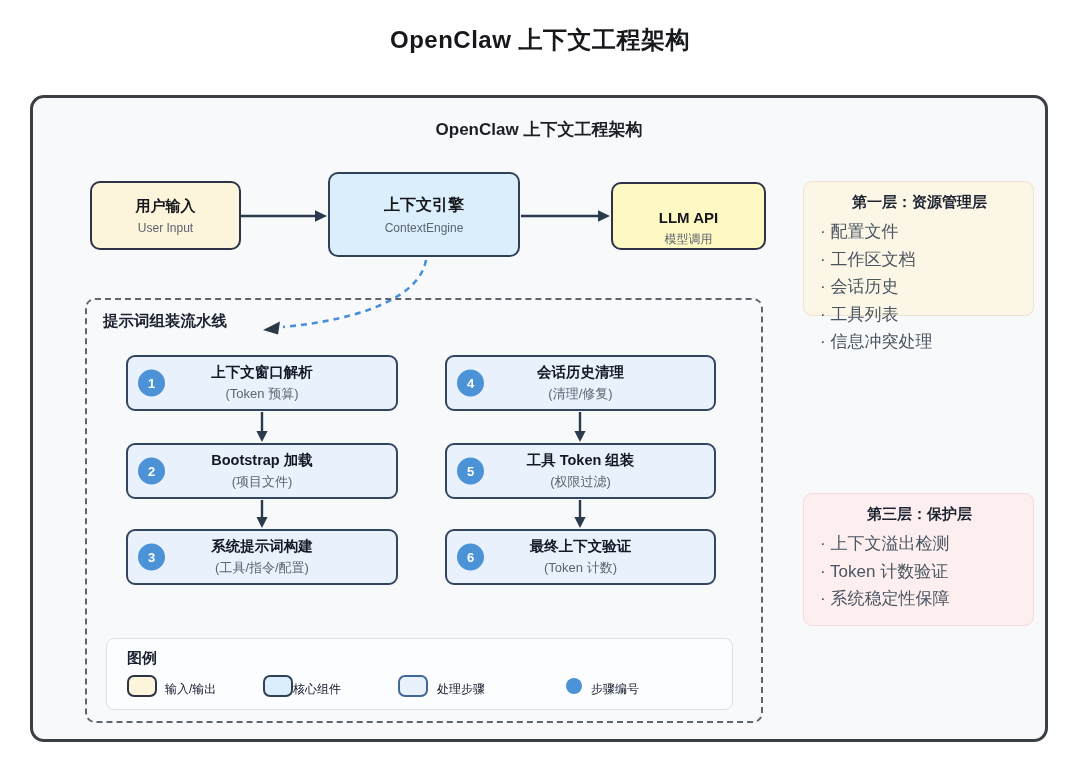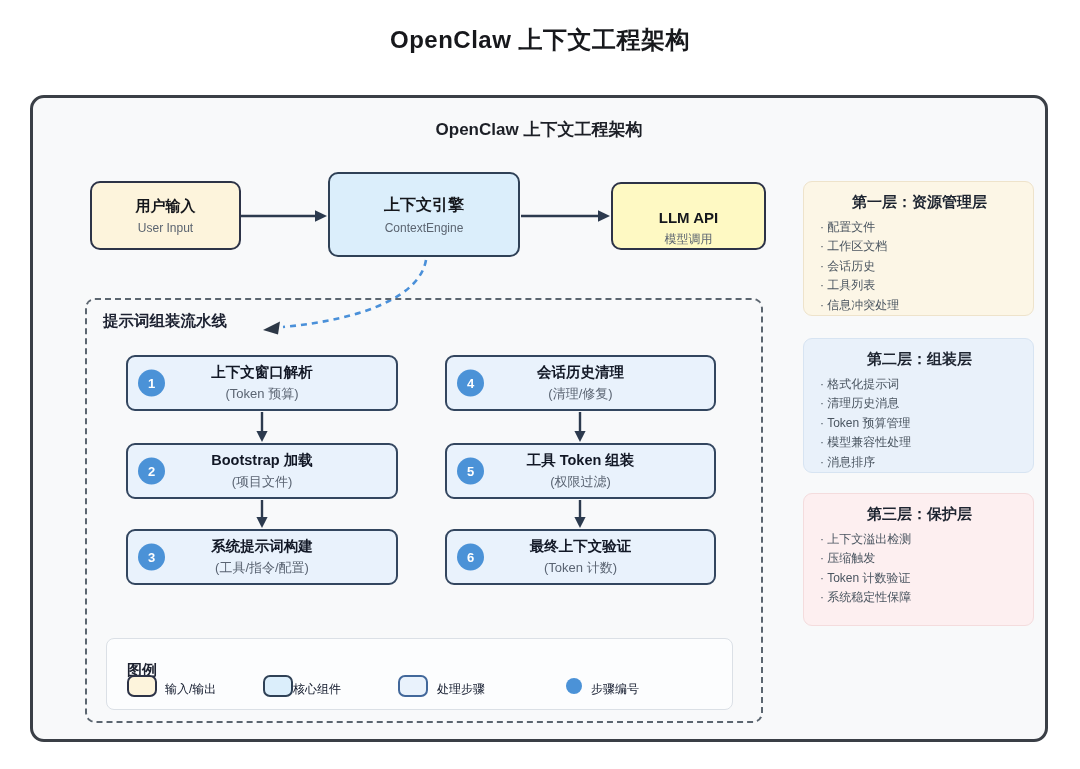--- a/index.html
+++ b/index.html
@@ -62,42 +62,42 @@
     display: flex; align-items: center; justify-content: center;
   }
   .step-label { font-size: 14.5px; font-weight: bold; color: #121826; }
   .step-sub   { font-size: 13px; color: #5a6472; }
 
   
   .legend {
     position: absolute; left: 73px; top: 540px; width: 627px; height: 72px;
     background: #fcfdfe; border: 1.5px solid #dbe0e6; border-radius: 8px;
   }
-  .legend-title { position: absolute; left: 20px; top: 22px; font-size: 15px; font-weight: bold; color: #1c2130; }
+  .legend-title { position: absolute; left: 20px; top: 10px; font-size: 15px; font-weight: bold; color: #1c2130; }
   .legend-item-label { position: absolute; top: 42px; font-size: 12px; color: #0f172a; }
   .sw { position: absolute; top: 36px; width: 30px; height: 22px; border-radius: 7px; }
   .sw-io   { left: 20px;  background: #fdf4dc; border: 2px solid #2d3347; }
   .sw-core { left: 156px; background: #dbeefb; border: 2px solid #2f4156; }
   .sw-step { left: 291px; background: #e9f2fc; border: 2px solid #42689b; }
   .sw-num  { left: 459px; top: 39px; width: 16px; height: 16px; border-radius: 50%; background: #4b92d7; }
   .lab-io   { left: 58px; }
   .lab-core { left: 186px; }
   .lab-step { left: 330px; }
   .lab-num  { left: 484px; }
 
   
   .layer {
     position: absolute; left: 770px; width: 231px; border-radius: 9px;
     padding: 11px 14px 10px 16px;
   }
   .layer-1 { top: 83px;  height: 135px; background: #fcf6e6; border: 1.5px solid #eee3cb; }
   .layer-2 { top: 240px; height: 135px; background: #e9f1fa; border: 1.5px solid #d7e4f2; }
   .layer-3 { top: 395px; height: 133px; background: #fdeff0; border: 1.5px solid #f4dcdd; }
   .layer-title { text-align: center; font-size: 15px; font-weight: bold; color: #1d2430; margin-bottom: 6px; }
-  .layer-item { font-size: 12px; color: #4a5560; line-height: 1.62; }
+  .layer-item { font-size: 17px; color: #4a5560; line-height: 1.62; }
   .layer-item::before { content: "· "; color: #4a5560; }
 
   svg.wires { position: absolute; left: 0; top: 0; pointer-events: none; }
 </style>
 </head>
 <body>
 
 <div class="stage">
 
   <div class="page-title">OpenClaw 上下文工程架构</div>
@@ -206,31 +206,22 @@
 
     <div class="layer layer-1">
       <div class="layer-title">第一层：资源管理层</div>
       <div class="layer-item">配置文件</div>
       <div class="layer-item">工作区文档</div>
       <div class="layer-item">会话历史</div>
       <div class="layer-item">工具列表</div>
       <div class="layer-item">信息冲突处理</div>
     </div>
 
-    <div class="layer layer-2">
-      <div class="layer-title">第二层：组装层</div>
-      <div class="layer-item">格式化提示词</div>
-      <div class="layer-item">清理历史消息</div>
-      <div class="layer-item">Token 预算管理</div>
-      <div class="layer-item">模型兼容性处理</div>
-      <div class="layer-item">消息排序</div>
-    </div>
 
     <div class="layer layer-3">
       <div class="layer-title">第三层：保护层</div>
       <div class="layer-item">上下文溢出检测</div>
-      <div class="layer-item">压缩触发</div>
       <div class="layer-item">Token 计数验证</div>
       <div class="layer-item">系统稳定性保障</div>
     </div>
 
   </div>
 </div>
 
 </body></html>

